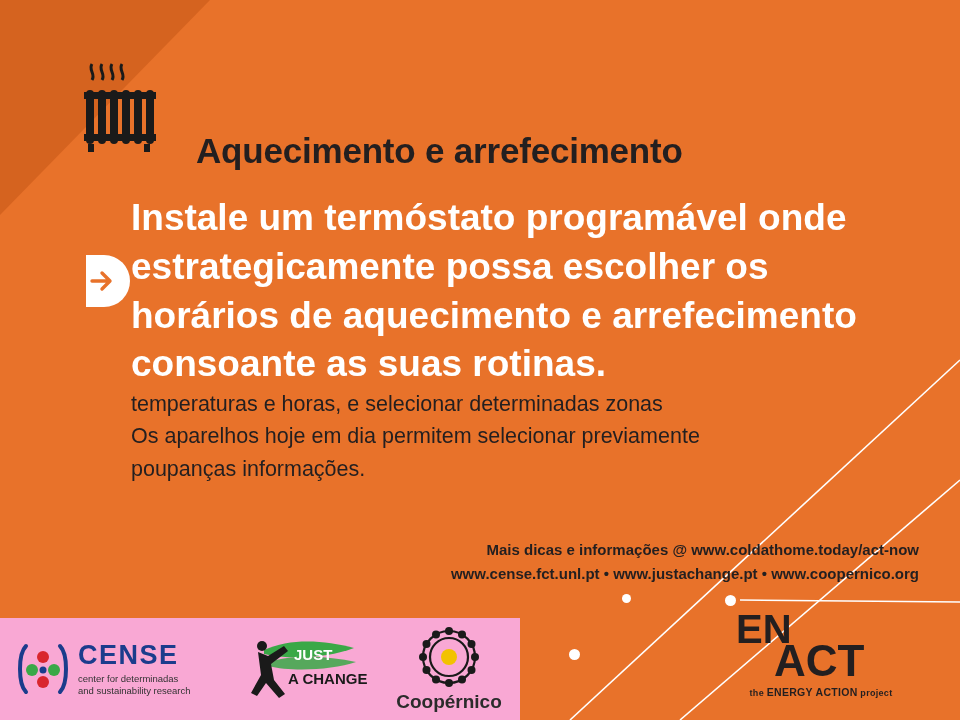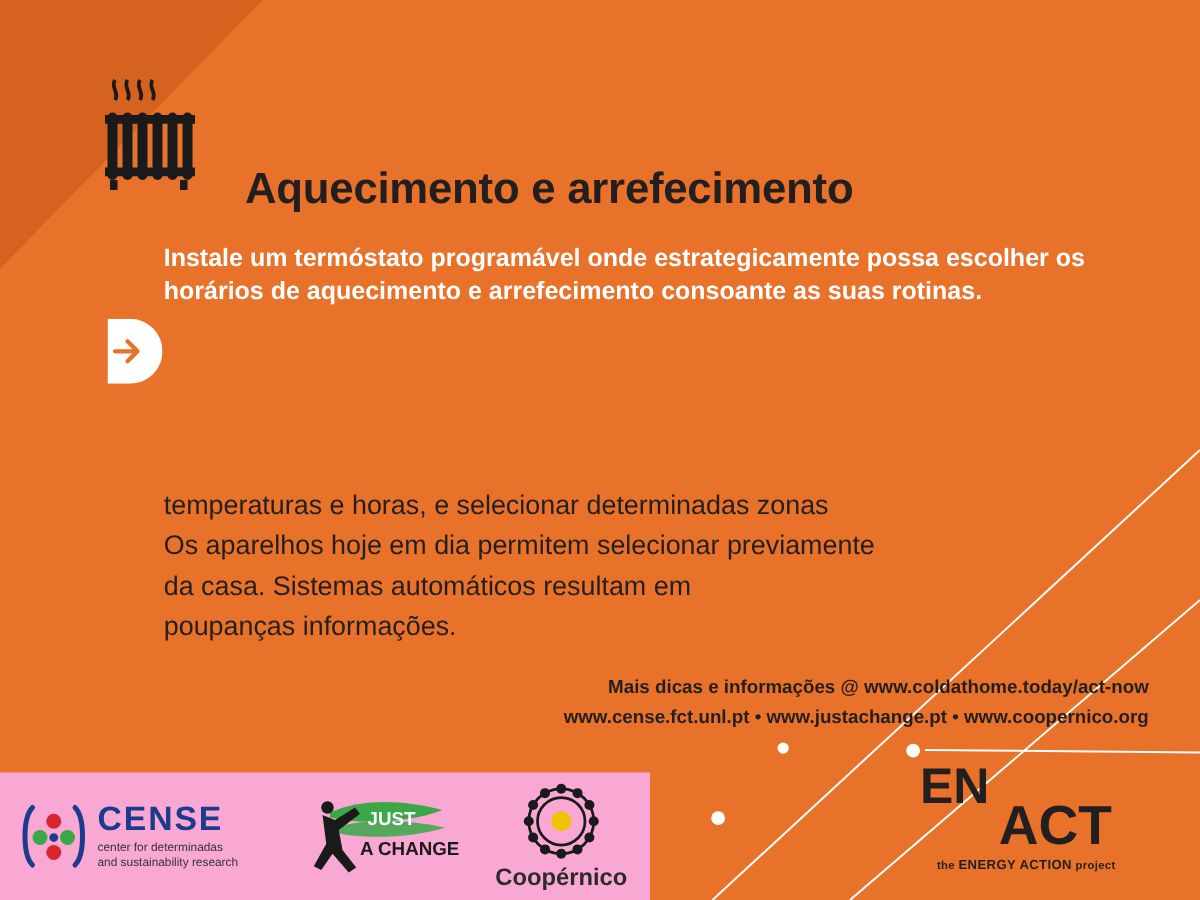--- a/index.html
+++ b/index.html
@@ -74,21 +74,21 @@
     color: #231f20;
     letter-spacing: -0.2px;
     z-index: 4;
   }
 
   .lead {
     position: absolute;
     left: 131px;
     top: 194px;
     width: 790px;
-    font-size: 20px;
+    font-size: 37px;
     font-weight: bold;
     line-height: 1.32;
     color: #ffffff;
     z-index: 4;
   }
 
   .body-text {
     position: absolute;
     left: 131px;
     top: 388px;
@@ -210,21 +210,20 @@
     top: 0;
     font-size: 40px;
     font-weight: bold;
   }
   .enact-act {
     position: absolute;
     left: 38px;
     top: 30px;
     font-size: 44px;
     font-weight: bold;
-    margin-left: 25px;
   }
   .enact-sub {
     font-size: 10.5px;
     font-weight: bold;
     letter-spacing: 0.3px;
     margin-top: 2px;
   }
   .enact-sub .small { font-size: 9px; }
 </style>
 </head>
@@ -261,21 +260,20 @@
     <path d="M6 26 L22 26 M16 18 L24 26 L16 34" stroke="#e8722a" stroke-width="3.4" fill="none" stroke-linecap="round" stroke-linejoin="round"></path>
   </svg>
 
   <h1 class="title">Aquecimento e arrefecimento</h1>
 
   <div class="lead">Instale um termóstato programável onde estrategicamente possa escolher os horários de aquecimento e arrefecimento consoante as suas rotinas.</div>
 
   <div class="body-text">
     <p>temperaturas e horas, e selecionar determinadas zonas</p>
     <p>Os aparelhos hoje em dia permitem selecionar previamente</p>
-    <p>da casa. Sistemas automáticos resultam em</p>
     <p>poupanças informações.</p>
   </div>
 
   <div class="footer-links">
     <div>Mais dicas e informações @ www.coldathome.today/act-now</div>
     <div>www.cense.fct.unl.pt • www.justachange.pt • www.coopernico.org</div>
   </div>
 
   <div class="dot" style="left:569px; bottom:60px; width:11px; height:11px;"></div>
   <div class="dot" style="left:622px; bottom:117px; width:9px; height:9px;"></div>

